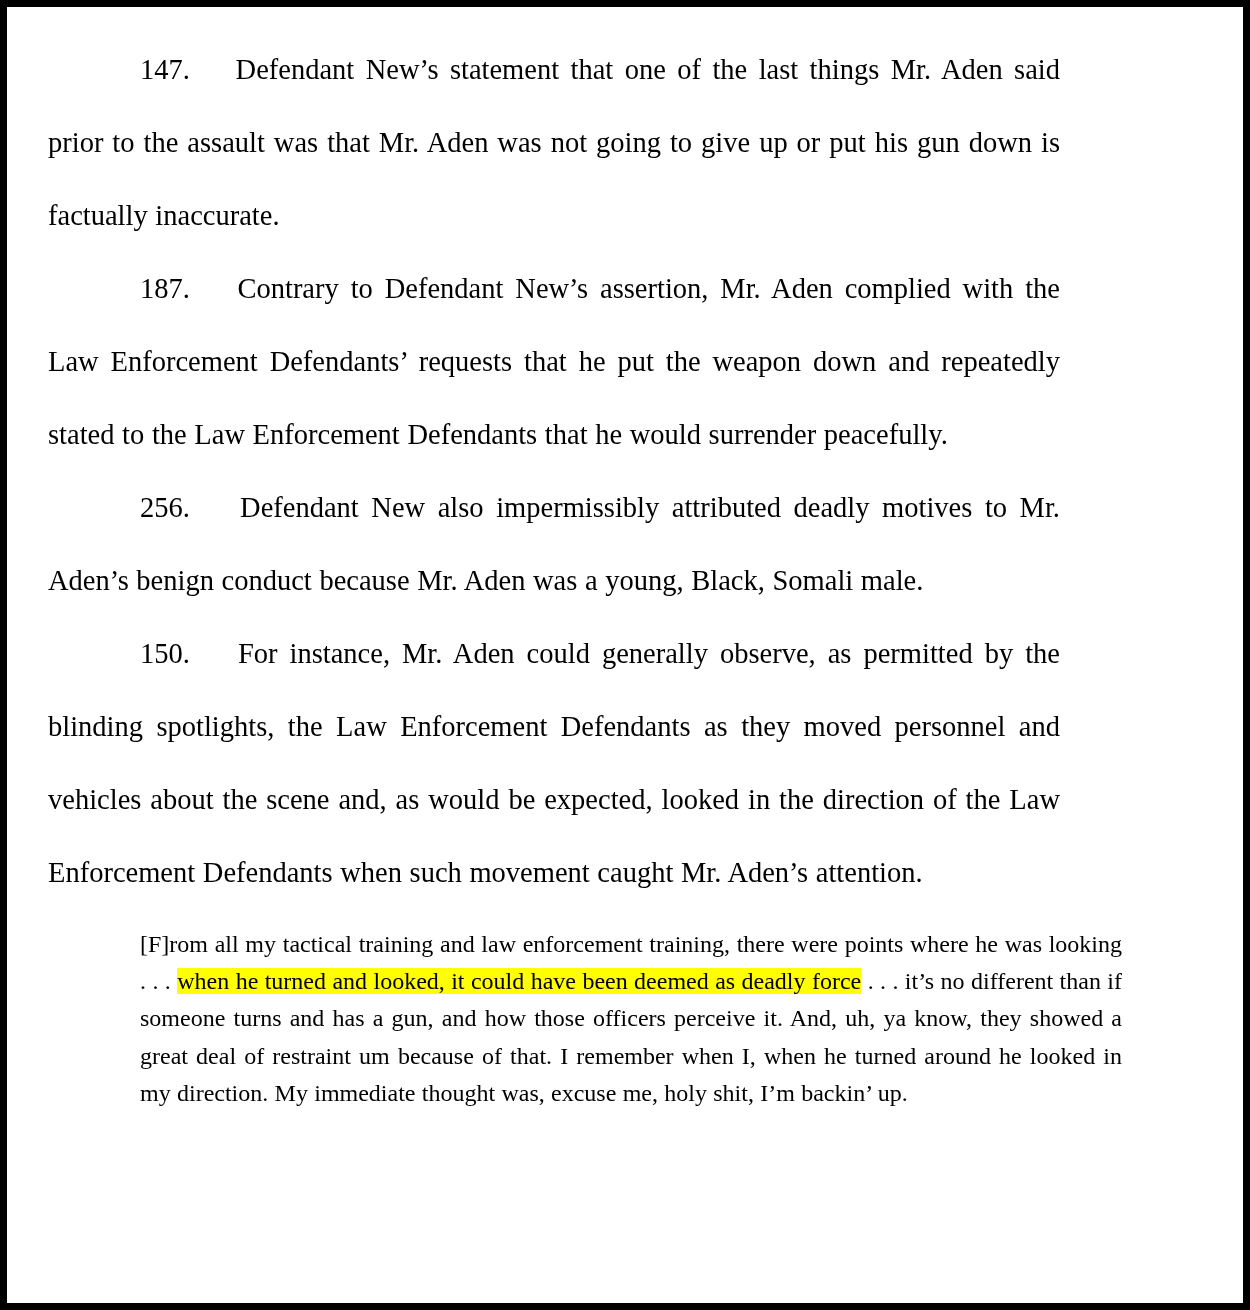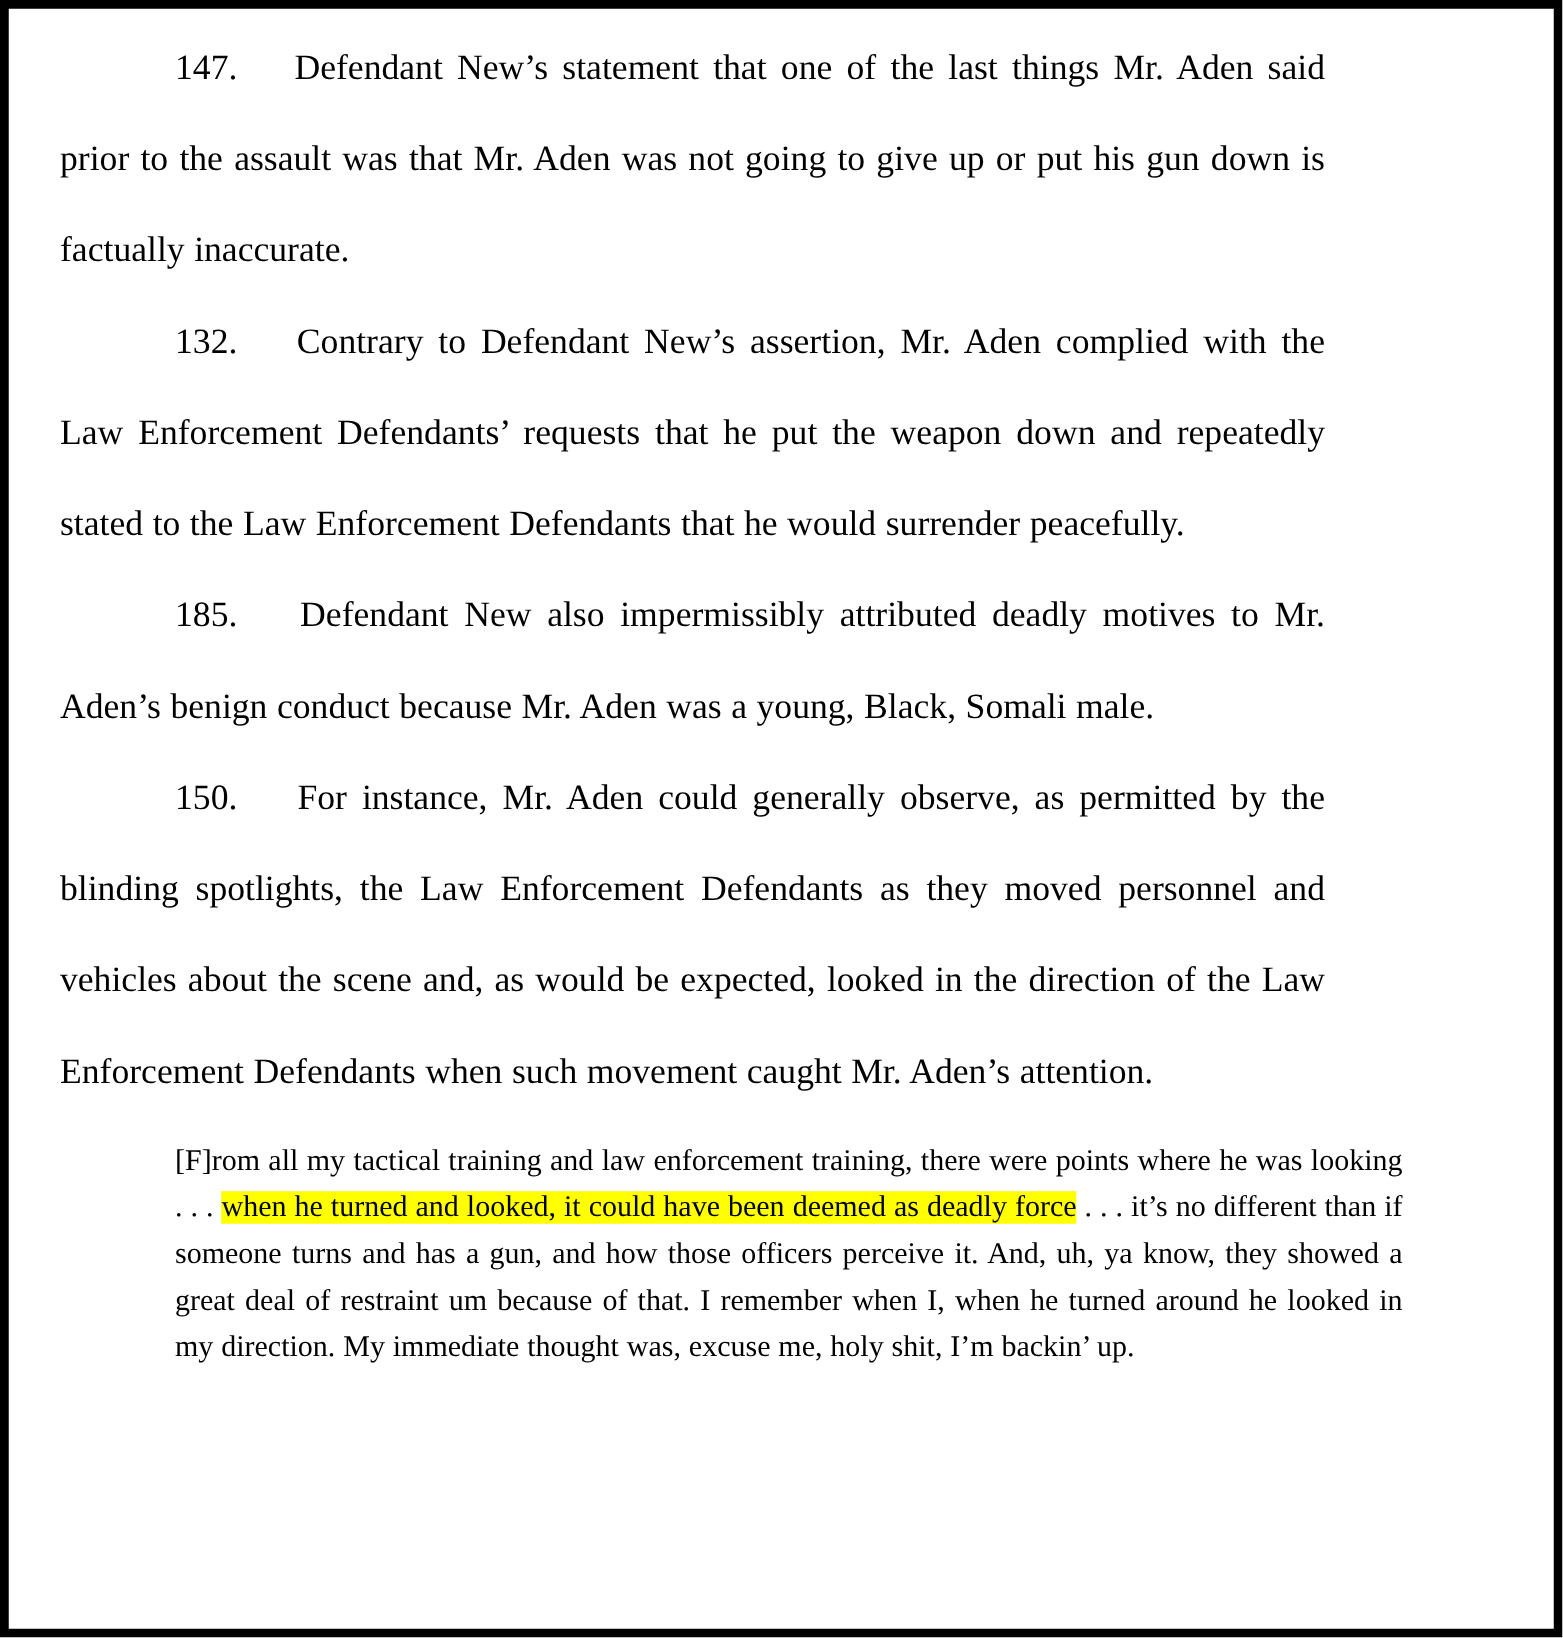--- a/index.html
+++ b/index.html
@@ -25,21 +25,21 @@
     position: relative;
     overflow: hidden;
   }
 
   .page-body {
     box-sizing: border-box;
     position: absolute;
     left: 0;
     top: 0;
     width: 1089px;
-    padding: 0 36px 0 41px;
+    padding: 15px 36px 0 41px;
   }
 
   
   .numbered-para {
     font-size: 28.5px;
     line-height: 73px;
     text-align: justify;
     text-align-last: left;
     margin: 0;
     padding: 0;
@@ -76,23 +76,23 @@
   .ellipsis { white-space: pre; }
 </style>
 </head>
 <body>
 
 <div class="page-frame">
   <div class="page-body">
 
     <p class="numbered-para para-first"><span class="para-number">147.</span><span class="ellipsis">    </span><span>Defendant New’s statement that one of the last things Mr. Aden said prior to the assault was that Mr. Aden was not going to give up or put his gun down is factually inaccurate.</span></p>
 
-    <p class="numbered-para"><span class="para-number">132.</span><span class="ellipsis">    </span><span>Contrary to Defendant New’s assertion, Mr. Aden complied with the Law Enforcement Defendants’ requests that he put the weapon down and repeatedly stated to the Law Enforcement Defendants that he would surrender peacefully.</span></p>
+    <p class="numbered-para"><span class="para-number">187.</span><span class="ellipsis">    </span><span>Contrary to Defendant New’s assertion, Mr. Aden complied with the Law Enforcement Defendants’ requests that he put the weapon down and repeatedly stated to the Law Enforcement Defendants that he would surrender peacefully.</span></p>
 
-    <p class="numbered-para"><span class="para-number">185.</span><span class="ellipsis">    </span><span>Defendant New also impermissibly attributed deadly motives to Mr. Aden’s benign conduct because Mr. Aden was a young, Black, Somali male.</span></p>
+    <p class="numbered-para"><span class="para-number">256.</span><span class="ellipsis">    </span><span>Defendant New also impermissibly attributed deadly motives to Mr. Aden’s benign conduct because Mr. Aden was a young, Black, Somali male.</span></p>
 
     <p class="numbered-para"><span class="para-number">150.</span><span class="ellipsis">    </span><span>For instance, Mr. Aden could generally observe, as permitted by the blinding spotlights, the Law Enforcement Defendants as they moved personnel and vehicles about the scene and, as would be expected, looked in the direction of the Law Enforcement Defendants when such movement caught Mr. Aden’s attention.</span></p>
 
 
     <p class="blockquote"><span>[F]rom all my tactical training and law enforcement training, there were points where he was looking </span><span class="ellipsis">. . . </span><span class="hl">when he turned and looked, it could have been deemed as deadly force</span><span class="ellipsis"> . . . </span><span>it’s no different than if someone turns and has a gun, and how those officers perceive it.  And, uh, ya know, they showed a great deal of restraint um because of that.  I remember when I, when he turned around he looked in my direction.  My immediate thought was, excuse me, holy shit, I’m backin’ up.</span></p>
 
   </div>
 </div>
 
 </body></html>

